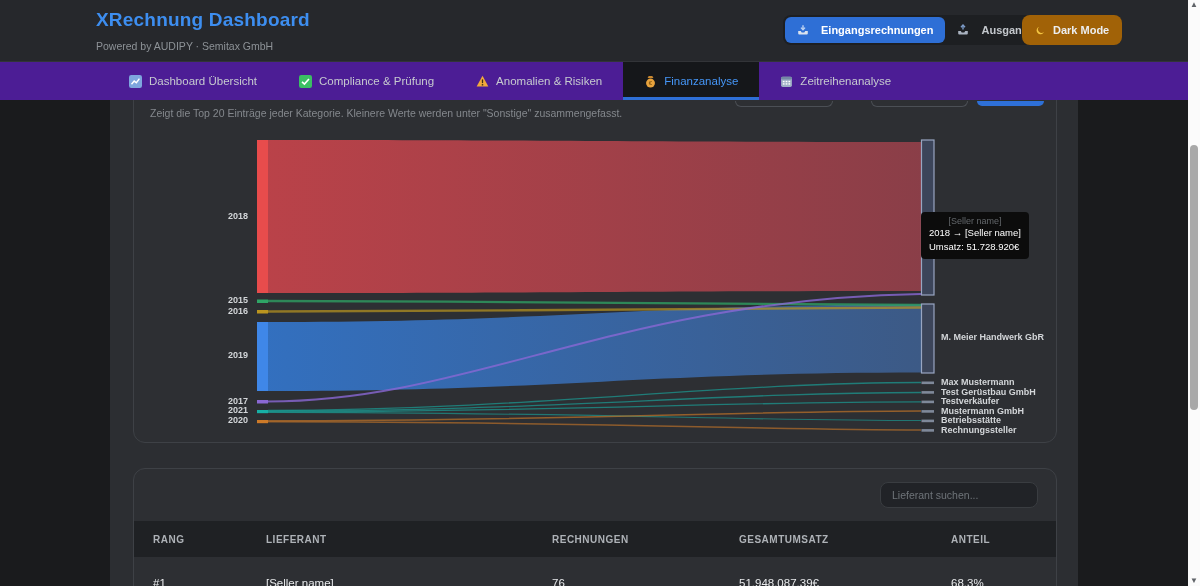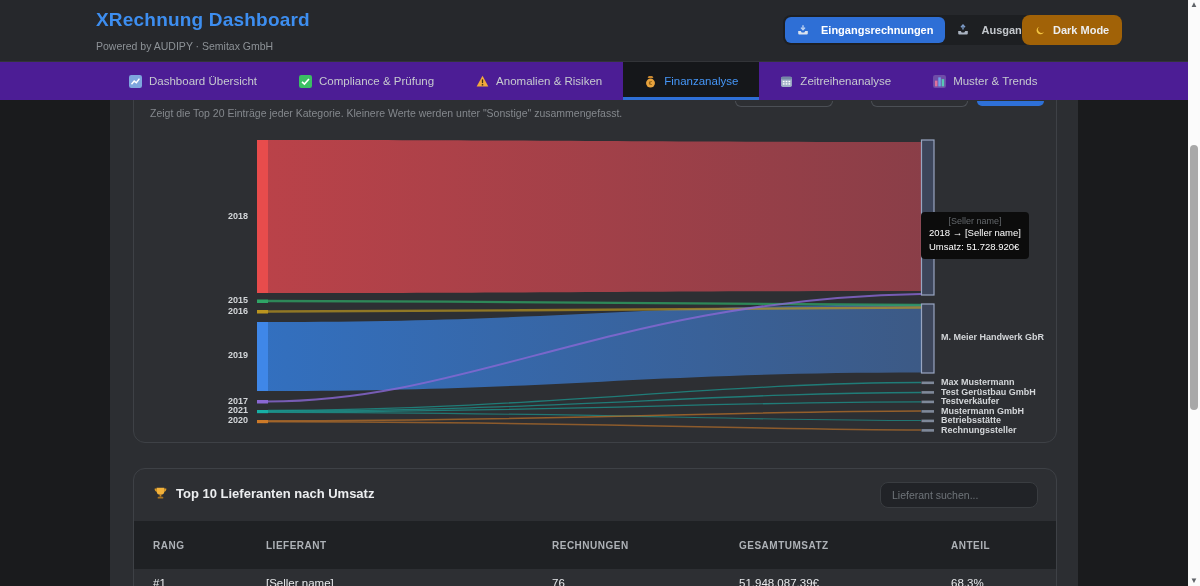--- a/index.html
+++ b/index.html
@@ -33,21 +33,21 @@
   .snk-left{left:186px;width:62px;text-align:right;}
   .snk-right{left:941px;}
   .tooltip{position:absolute;left:921px;top:112px;background:#0c0c0c;border-radius:4px;padding:4px 8px;z-index:6;}
   .tooltip-node{font-size:9px;color:#63676b;text-align:center;white-space:nowrap;}
   .tooltip-line{font-size:9.5px;color:#ffffff;line-height:1.5;white-space:nowrap;}
   
   .table-card{position:absolute;left:133px;top:368px;width:924px;height:140px;background:#2d2f33;border:1px solid #3e4146;border-radius:12px;box-sizing:border-box;overflow:hidden;}
   .table-title{position:absolute;left:19px;top:17px;font-size:13px;font-weight:bold;color:#eceef0;display:flex;gap:8px;align-items:center;}
   .search-input{position:absolute;right:18px;top:13px;width:158px;height:26px;background:#212327;border:1px solid #3a3d41;border-radius:8px;color:#d0d3d6;font-size:10.5px;padding:0 11px;box-sizing:border-box;outline:none;font-family:"Liberation Sans",sans-serif;}
   .search-input::placeholder{color:#6f7479;}
-  .thead{position:absolute;top:52px;left:0;width:100%;height:48px;background:#1f2124;display:grid;grid-template-columns:113px 286px 187px 212px 1fr;align-items:center;padding-left:19px;box-sizing:border-box;font-size:10px;font-weight:bold;letter-spacing:.05em;color:#aeb2b7;}
+  .thead{position:absolute;top:52px;left:0;width:100%;height:36px;background:#1f2124;display:grid;grid-template-columns:113px 286px 187px 212px 1fr;align-items:center;padding-left:19px;box-sizing:border-box;font-size:10px;font-weight:bold;letter-spacing:.05em;color:#aeb2b7;}
   .trow{position:absolute;top:88px;left:0;width:100%;height:52px;display:grid;grid-template-columns:113px 286px 187px 212px 1fr;align-items:center;padding-left:19px;box-sizing:border-box;font-size:11.5px;color:#e8eaec;}
   
   .scrollbar{position:absolute;right:0;top:0;width:12px;height:586px;background:#fbfbfb;}
   .sb-thumb{position:absolute;left:2px;top:145px;width:8px;height:265px;background:#a8a8a8;border-radius:5px;cursor:pointer;}
   .sb-arrow{position:absolute;left:0;width:12px;height:10px;color:#5f6368;font-size:8px;line-height:10px;text-align:center;cursor:pointer;}
   .sb-up{top:0;}
   .sb-down{bottom:0;}
   .icon{display:inline-flex;flex:none;}
 </style>
 </head>
@@ -138,31 +138,20 @@
             <rect x="2.6" y="5.4" width="1.6" height="1.3"></rect>
             <rect x="5.2" y="5.4" width="1.6" height="1.3"></rect>
             <rect x="7.8" y="5.4" width="1.6" height="1.3"></rect>
             <rect x="2.6" y="7.6" width="1.6" height="1.3"></rect>
             <rect x="5.2" y="7.6" width="1.6" height="1.3"></rect>
             <rect x="7.8" y="7.6" width="1.6" height="1.3"></rect>
           </g>
         </svg>
     </span>
     <span>Zeitreihenanalyse</span>
-  </div>
-  <div class="tab">
-    <span class="icon">
-      <svg width="13" height="13" viewBox="0 0 12 12">
-          <rect width="12" height="12" rx="2" fill="#d9dee5" opacity=".25"></rect>
-          <rect x="1.8" y="5.2" width="2.3" height="5.3" fill="#e0719e"></rect>
-          <rect x="4.9" y="2.2" width="2.3" height="8.3" fill="#6fa3e8"></rect>
-          <rect x="8" y="3.8" width="2.3" height="6.7" fill="#57c7b4"></rect>
-        </svg>
-    </span>
-    <span>Muster &amp; Trends</span>
   </div>
 </div>
 
 <div class="main">
   <div class="container"></div>
 
   <div class="chart-card"></div>
   <div class="mini-select" style="left:735px;width:98px;"></div>
   <div class="mini-select" style="left:871px;width:97px;"></div>
   <div class="mini-btn"></div>
@@ -227,31 +216,20 @@
   <div class="snk-label snk-right" style="top:315px;">Betriebsstätte</div>
   <div class="snk-label snk-right" style="top:325px;">Rechnungssteller</div>
 
   <div class="tooltip">
     <div class="tooltip-node">[Seller name]</div>
     <div class="tooltip-line">2018 → [Seller name]</div>
     <div class="tooltip-line">Umsatz: 51.728.920€</div>
   </div>
 
   <div class="table-card">
-    <div class="table-title">
-      <span class="icon">
-        <svg width="15" height="15" viewBox="0 0 14 14">
-            <path d="M3.4 1.6h7.2v3a3.6 3.6 0 0 1-7.2 0z" fill="#f2b13a"></path>
-            <path d="M3.4 2.4H1.6a2.3 2.3 0 0 0 2.2 2.9zM10.6 2.4h1.8a2.3 2.3 0 0 1-2.2 2.9z" fill="#d99a28"></path>
-            <rect x="6.2" y="7.9" width="1.6" height="2" fill="#c98a28"></rect>
-            <rect x="4.4" y="10" width="5.2" height="1.7" rx=".5" fill="#a9741f"></rect>
-          </svg>
-      </span>
-      <span>Top 10 Lieferanten nach Umsatz</span>
-    </div>
     <input class="search-input" type="text" placeholder="Lieferant suchen..." style="">
     <div class="thead">
       <span>RANG</span>
       <span>LIEFERANT</span>
       <span>RECHNUNGEN</span>
       <span>GESAMTUMSATZ</span>
       <span>ANTEIL</span>
     </div>
     <div class="trow">
       <span>#1</span>

